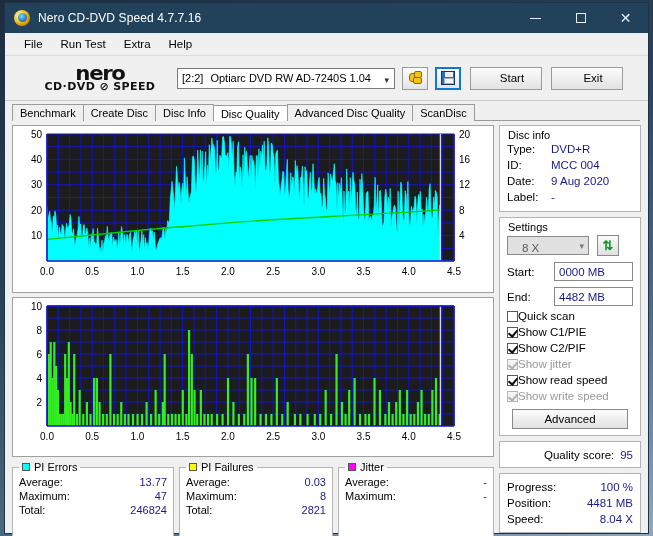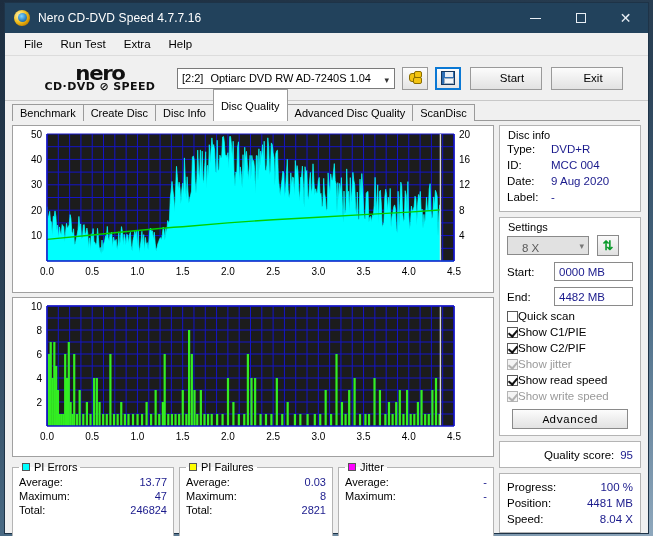--- a/index.html
+++ b/index.html
@@ -101,21 +101,21 @@
   }
   .tabstrip:after{
     content:"";position:absolute;left:7px;right:8px;bottom:0;height:1px;background:#9a9a9a;
   }
   .tab{
     height:17px;padding:0 7px;display:flex;align-items:center;font-size:11px;
     background:#f0f0f0;border:1px solid #9a9a9a;border-bottom:none;
     margin-right:-1px;box-sizing:border-box;color:#000;position:relative;z-index:1;
   }
   .tab.active{
-    background:#ffffff;height:32px;z-index:3;
+    background:#ffffff;height:16px;z-index:3;
   }
   
   .content{flex:1;display:flex;padding:4px 7px 5px 7px;box-sizing:border-box;gap:5px;}
   .left-col{width:482px;display:flex;flex-direction:column;gap:4px;flex:none;}
   .right-col{flex:1;display:flex;flex-direction:column;gap:5px;}
   
   .graph-box{
     background:#fff;border:1px solid #a0a0a0;box-sizing:border-box;position:relative;
   }
   .graph-top{height:168px;}
@@ -168,21 +168,21 @@
   }
   .cb.checked:after{
     content:"";position:absolute;left:2px;top:0px;width:4px;height:7px;
     border:solid #111;border-width:0 2px 2px 0;transform:rotate(40deg);
   }
   .cb.dis{border-color:#b5b5b5;background:#f4f4f4;}
   .cb.dis.checked:after{border-color:#b0b0b0;}
   .adv-btn{
     width:116px;height:20px;margin:7px auto 0 auto;
     background:linear-gradient(#fcfcfc,#e2e2e2);border:1px solid #8a8a8a;
-    display:flex;align-items:center;justify-content:center;font-size:11.5px;box-sizing:border-box;color:#000;font-family:Liberation Mono, monospace;
+    display:flex;align-items:center;justify-content:center;font-size:11.5px;box-sizing:border-box;color:#000;
   }
   .qrow{display:flex;justify-content:space-between;font-size:11.5px;color:#000;padding:2px 0;}
   .qrow .v{color:#1a1a8c;}
   .prow{display:flex;justify-content:space-between;font-size:11.5px;line-height:16px;color:#000;}
   .prow .v{color:#1a1a8c;}
 </style>
 </head>
 <body>
 
 <div class="desktop"></div>

